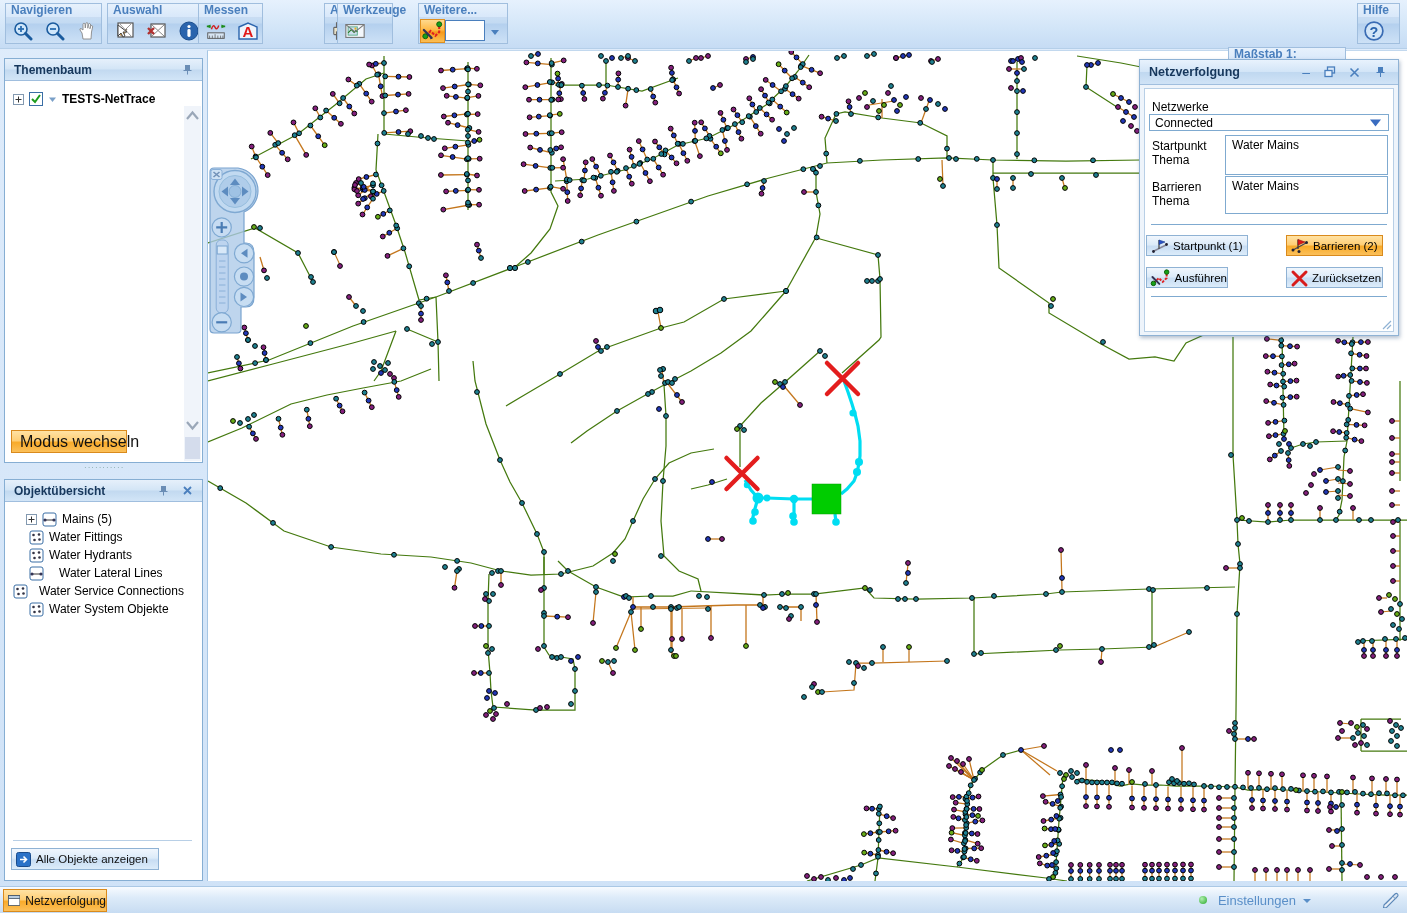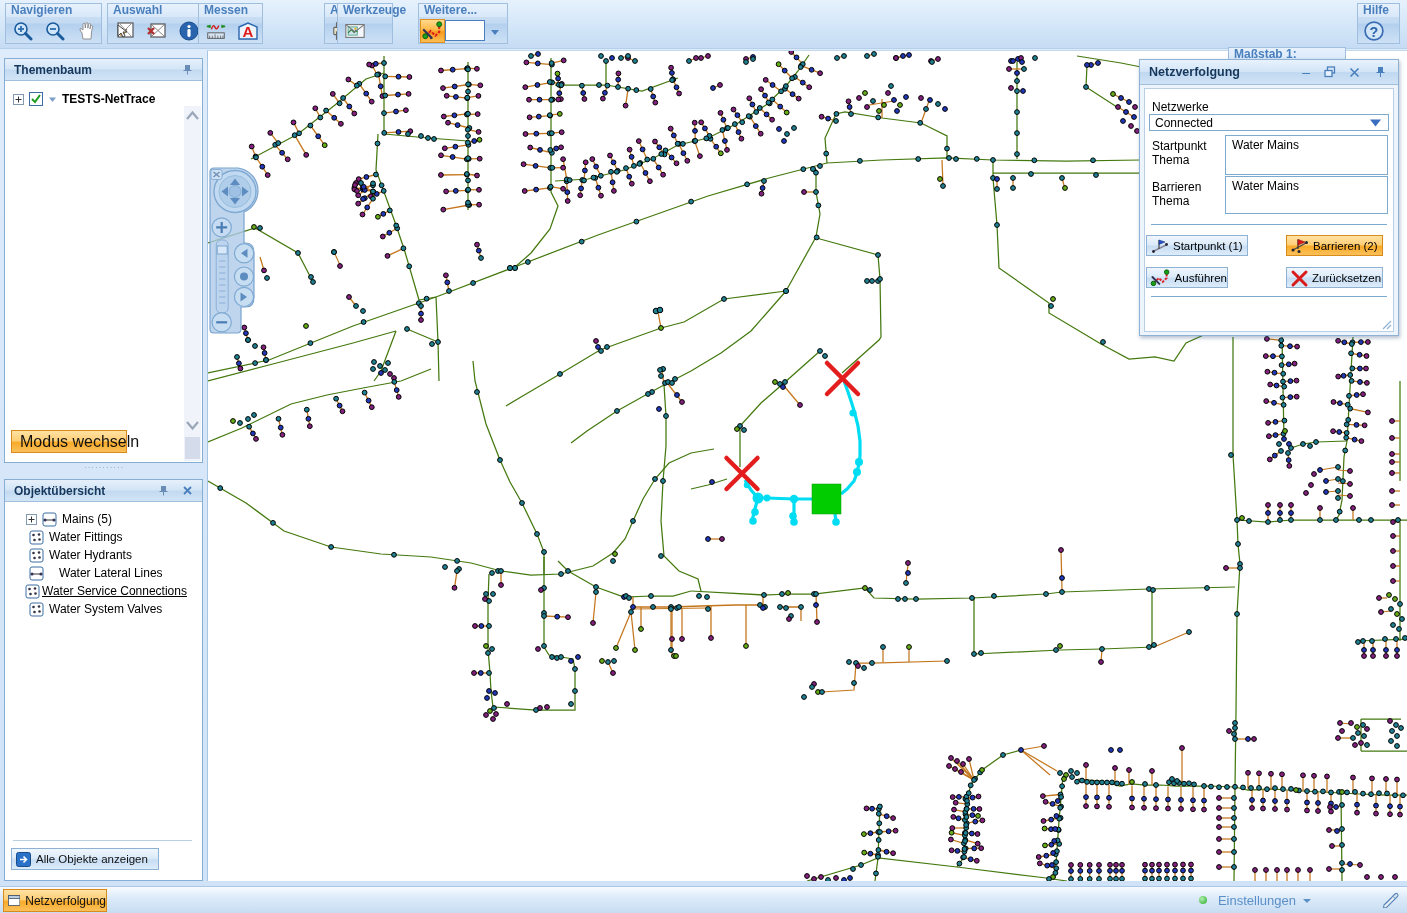--- a/index.html
+++ b/index.html
@@ -2006,39 +2006,39 @@
         </div>
     <div class="treerow" style="padding-left:24px;gap:15px;">
           <svg width="15" height="15" viewBox="0 0 14 15" style="flex:none">
             <rect x="0.5" y="1" width="13" height="13" rx="2" fill="#fff" stroke="#3a6ea5"></rect>
             <line x1="2" y1="8" x2="12" y2="8" stroke="#555" stroke-width="1.2"></line>
             <circle cx="2.5" cy="8" r="1.6" fill="#335"></circle>
             <circle cx="11.5" cy="8" r="1.6" fill="#335"></circle>
           </svg>
           <span>Water Lateral Lines</span>
         </div>
-    <div class="treerow" style="padding-left:20px;gap:2px;text-decoration:underline;">
+    <div class="treerow" style="padding-left:8px;gap:11px;">
           <svg width="15" height="15" viewBox="0 0 14 15" style="flex:none">
             <rect x="0.5" y="1" width="13" height="13" rx="2" fill="#fff" stroke="#3a6ea5"></rect>
             <circle cx="4" cy="5" r="1.3" fill="#334"></circle>
             <circle cx="9.5" cy="4.5" r="1.3" fill="#334"></circle>
             <circle cx="5" cy="10" r="1.3" fill="#334"></circle>
             <circle cx="10" cy="9.5" r="1.3" fill="#334"></circle>
           </svg>
           <span>Water Service Connections</span>
         </div>
     <div class="treerow" style="padding-left:24px;gap:5px;">
           <svg width="15" height="15" viewBox="0 0 14 15" style="flex:none">
             <rect x="0.5" y="1" width="13" height="13" rx="2" fill="#fff" stroke="#3a6ea5"></rect>
             <circle cx="4" cy="5" r="1.3" fill="#334"></circle>
             <circle cx="9.5" cy="4.5" r="1.3" fill="#334"></circle>
             <circle cx="5" cy="10" r="1.3" fill="#334"></circle>
             <circle cx="10" cy="9.5" r="1.3" fill="#334"></circle>
           </svg>
-          <span>Water System Valves</span>
+          <span>Water System Objekte</span>
         </div>
     <div style="position:absolute;left:8px;right:10px;top:337px;border-top:1px solid #b8cfe6;"></div>
     <div class="obtn bluebtn" style="left:6px;top:345px;width:148px;height:22px;padding-left:4px;gap:5px;border:1px solid #8fb2d4;font-size:11.5px;white-space:nowrap;">
           <svg width="15" height="15" viewBox="0 0 15 15">
             <rect x="0.5" y="0.5" width="14" height="14" rx="2" fill="#2a72c8" stroke="#1a4c8c"></rect>
             <path d="M4 7.5 L10 7.5 M7.5 4.5 L10.5 7.5 L7.5 10.5" stroke="#fff" stroke-width="1.6" fill="none"></path>
           </svg>
           <span>Alle Objekte anzeigen</span>
         </div>
   </div>

